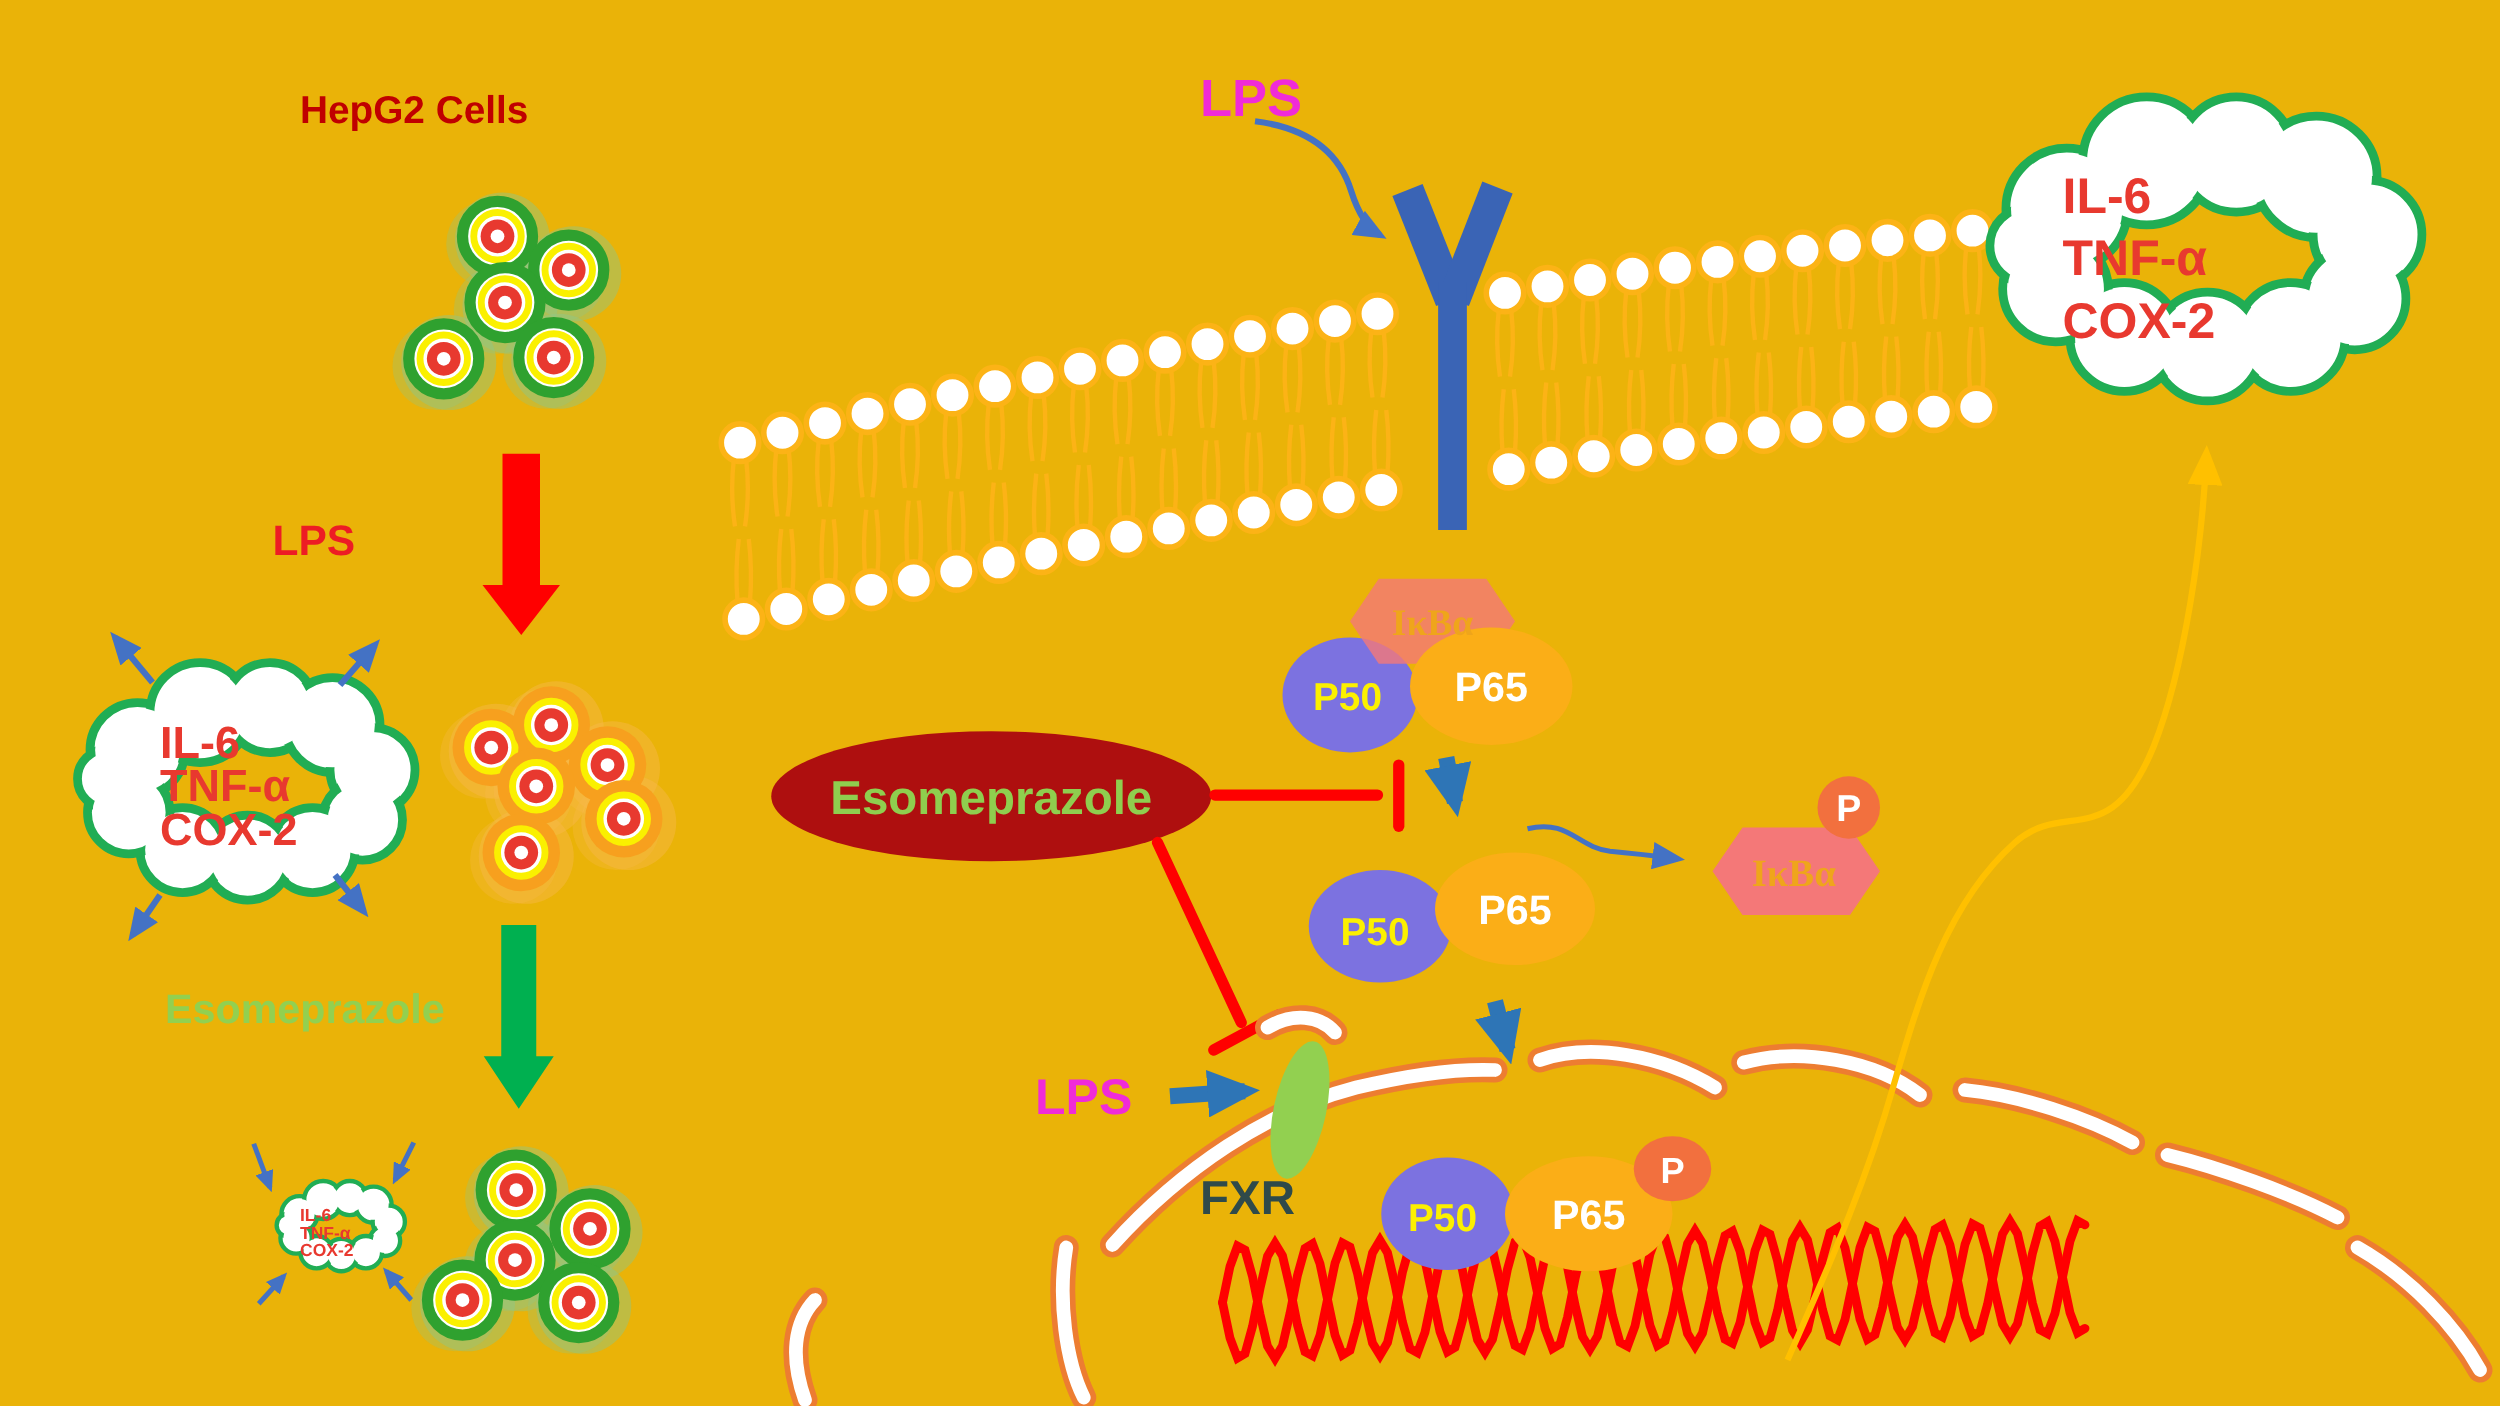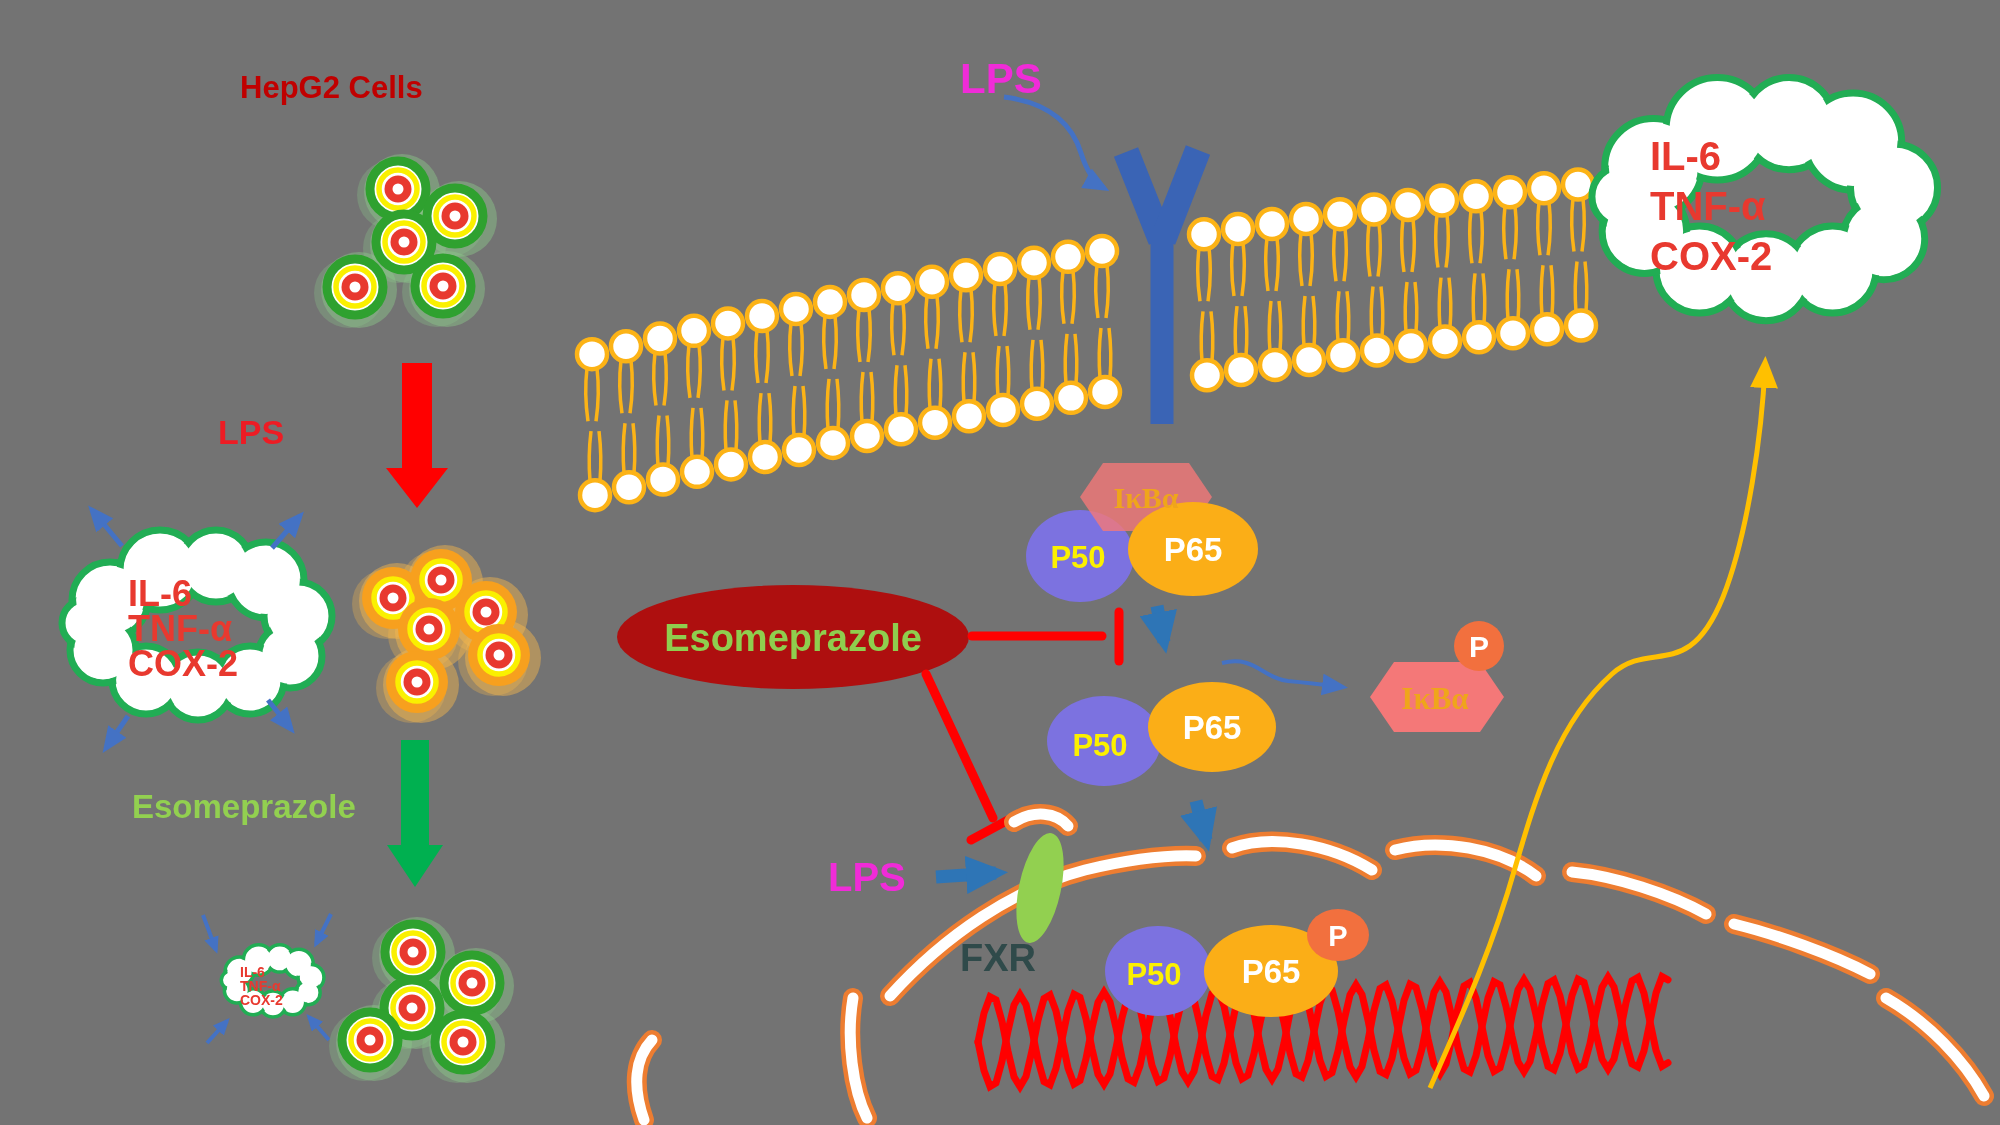--- a/index.html
+++ b/index.html
@@ -1,16 +1,16 @@
 <!DOCTYPE html>
 <html><head>
 <meta charset="utf-8">
 <style>
   html,body{margin:0;padding:0;background:#fff;}
-  .stage{position:relative;width:2000px;height:1125px;background:#737373;overflow:hidden;
+  .stage{position:relative;width:2000px;height:1125px;background:#eab308;overflow:hidden;
          font-family:"Liberation Sans",sans-serif;}
   svg{position:absolute;left:0;top:0;}
   text{font-family:"Liberation Sans",sans-serif;}
   .b{font-weight:bold;}
   .serif{font-family:"Liberation Serif",serif;font-weight:bold;}
 </style>
 </head>
 <body>
 
 <div class="stage">

